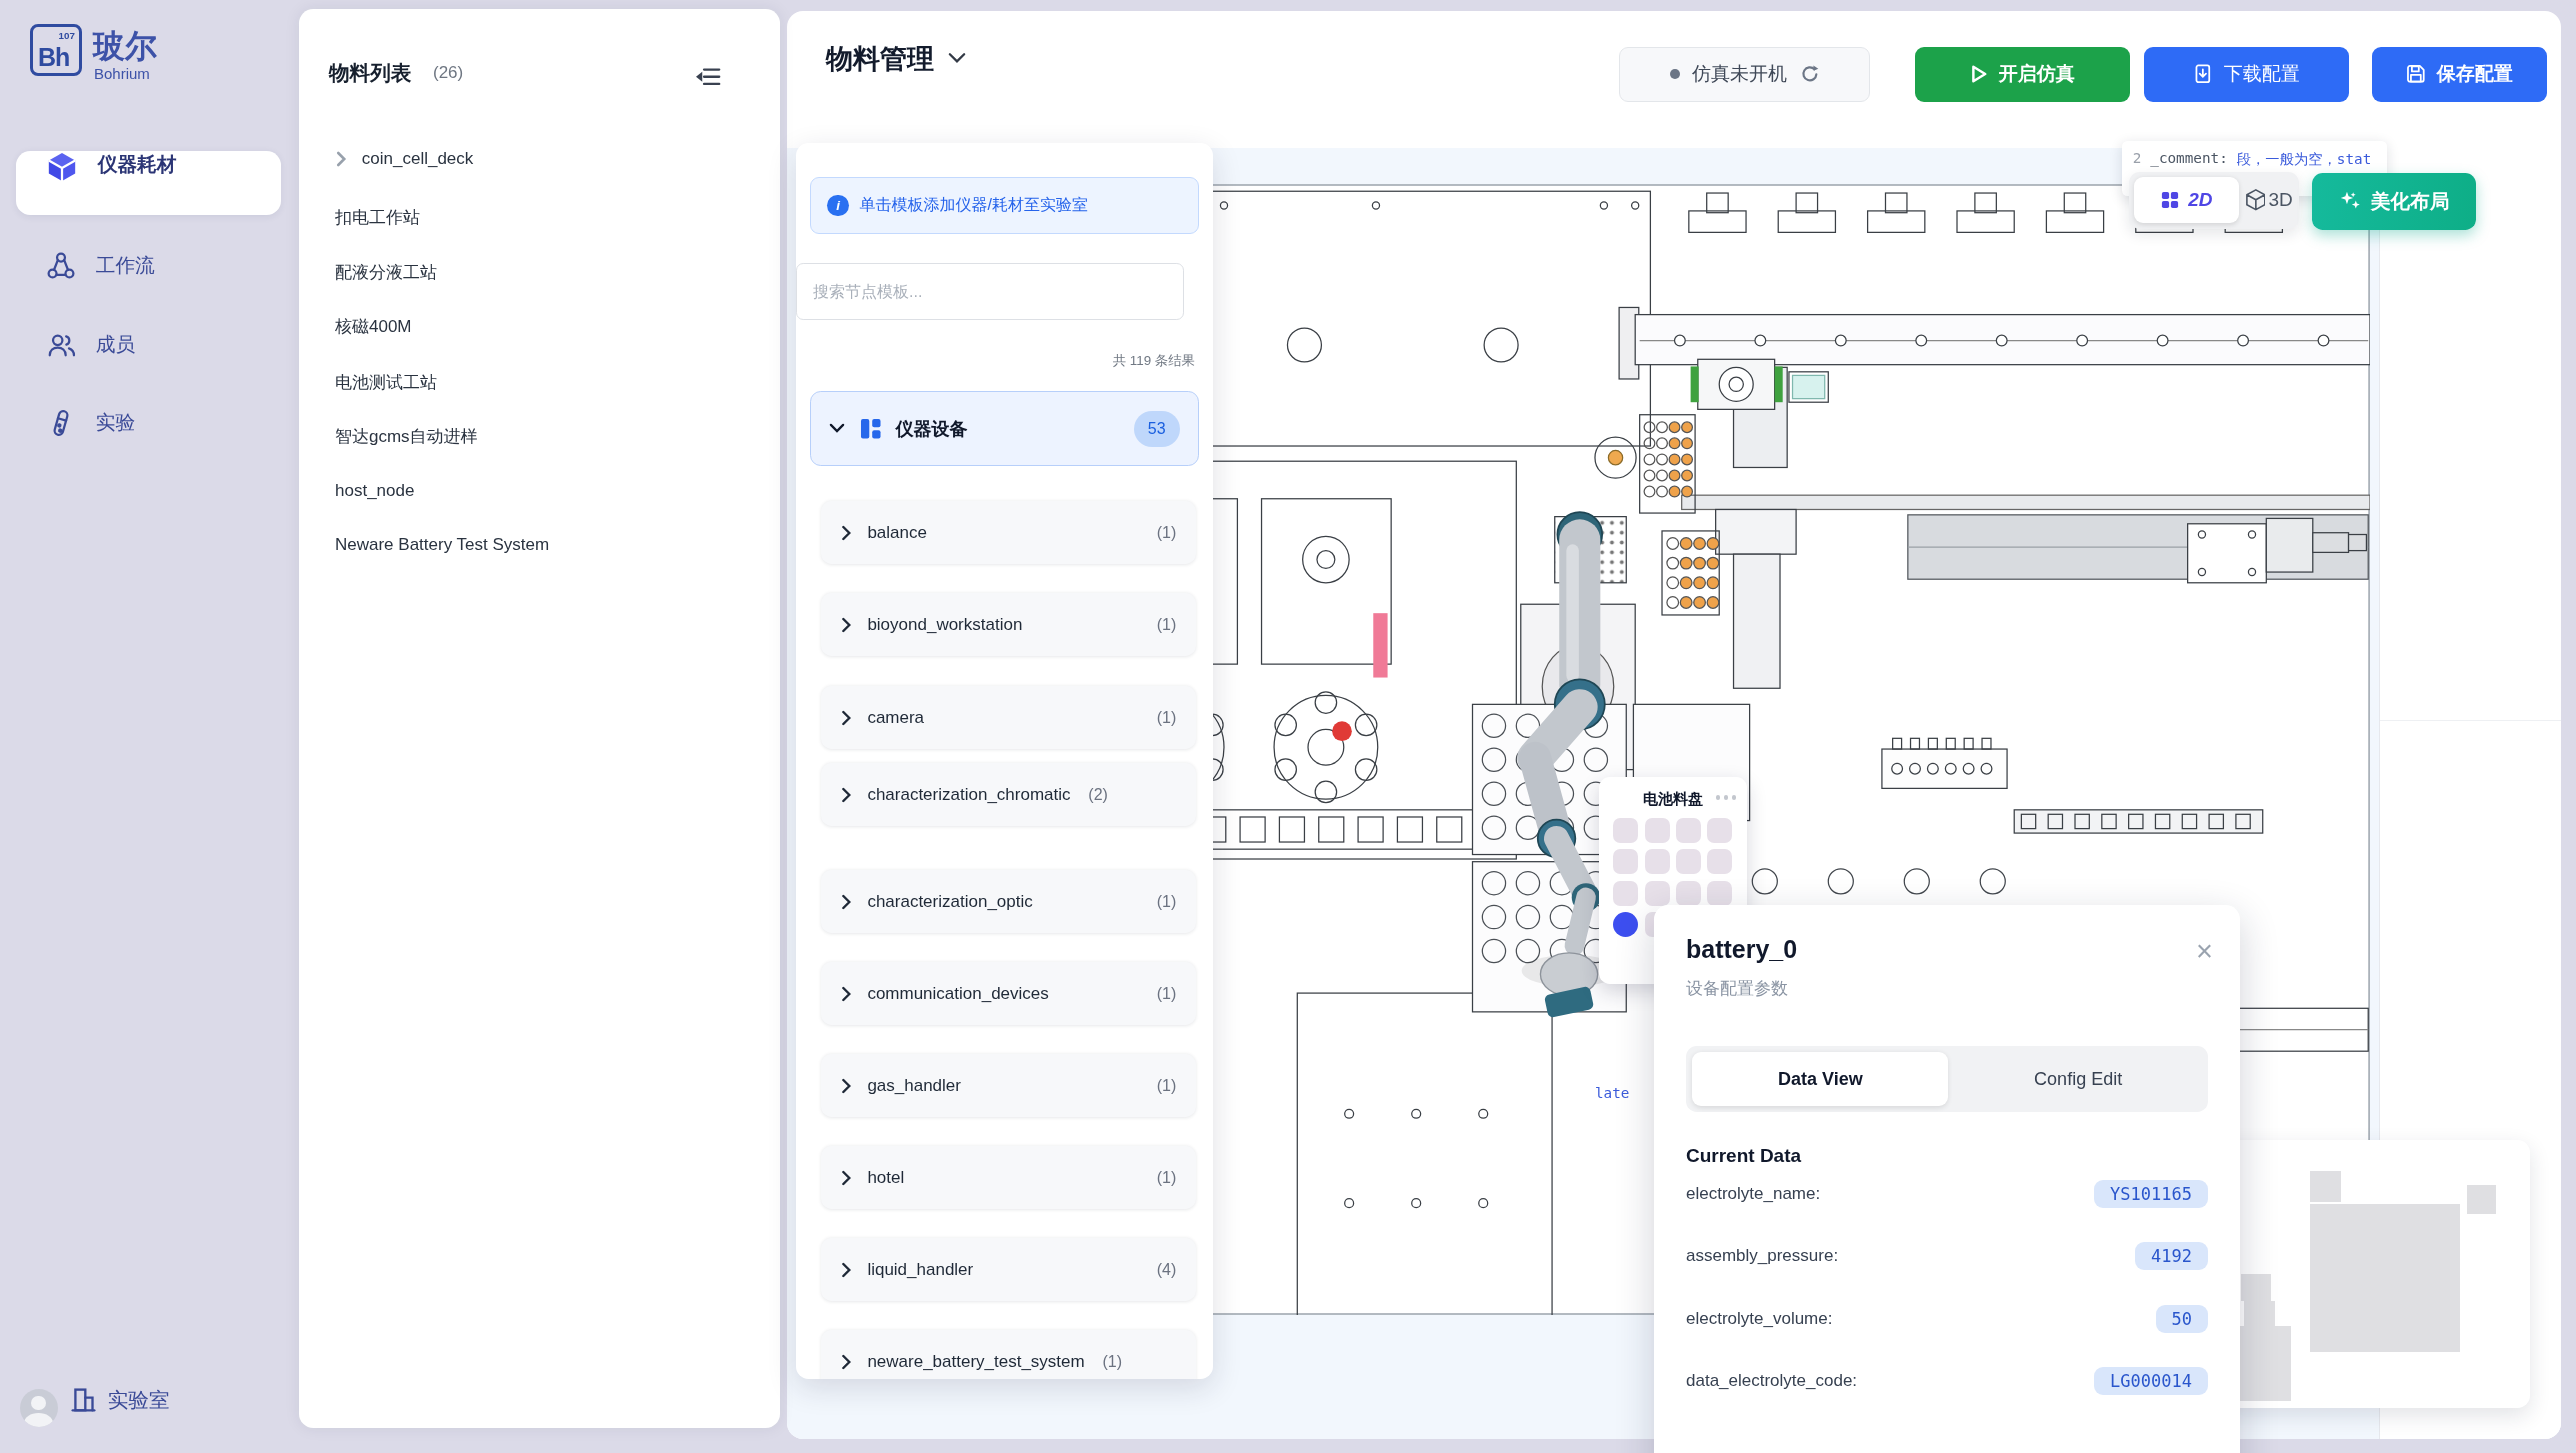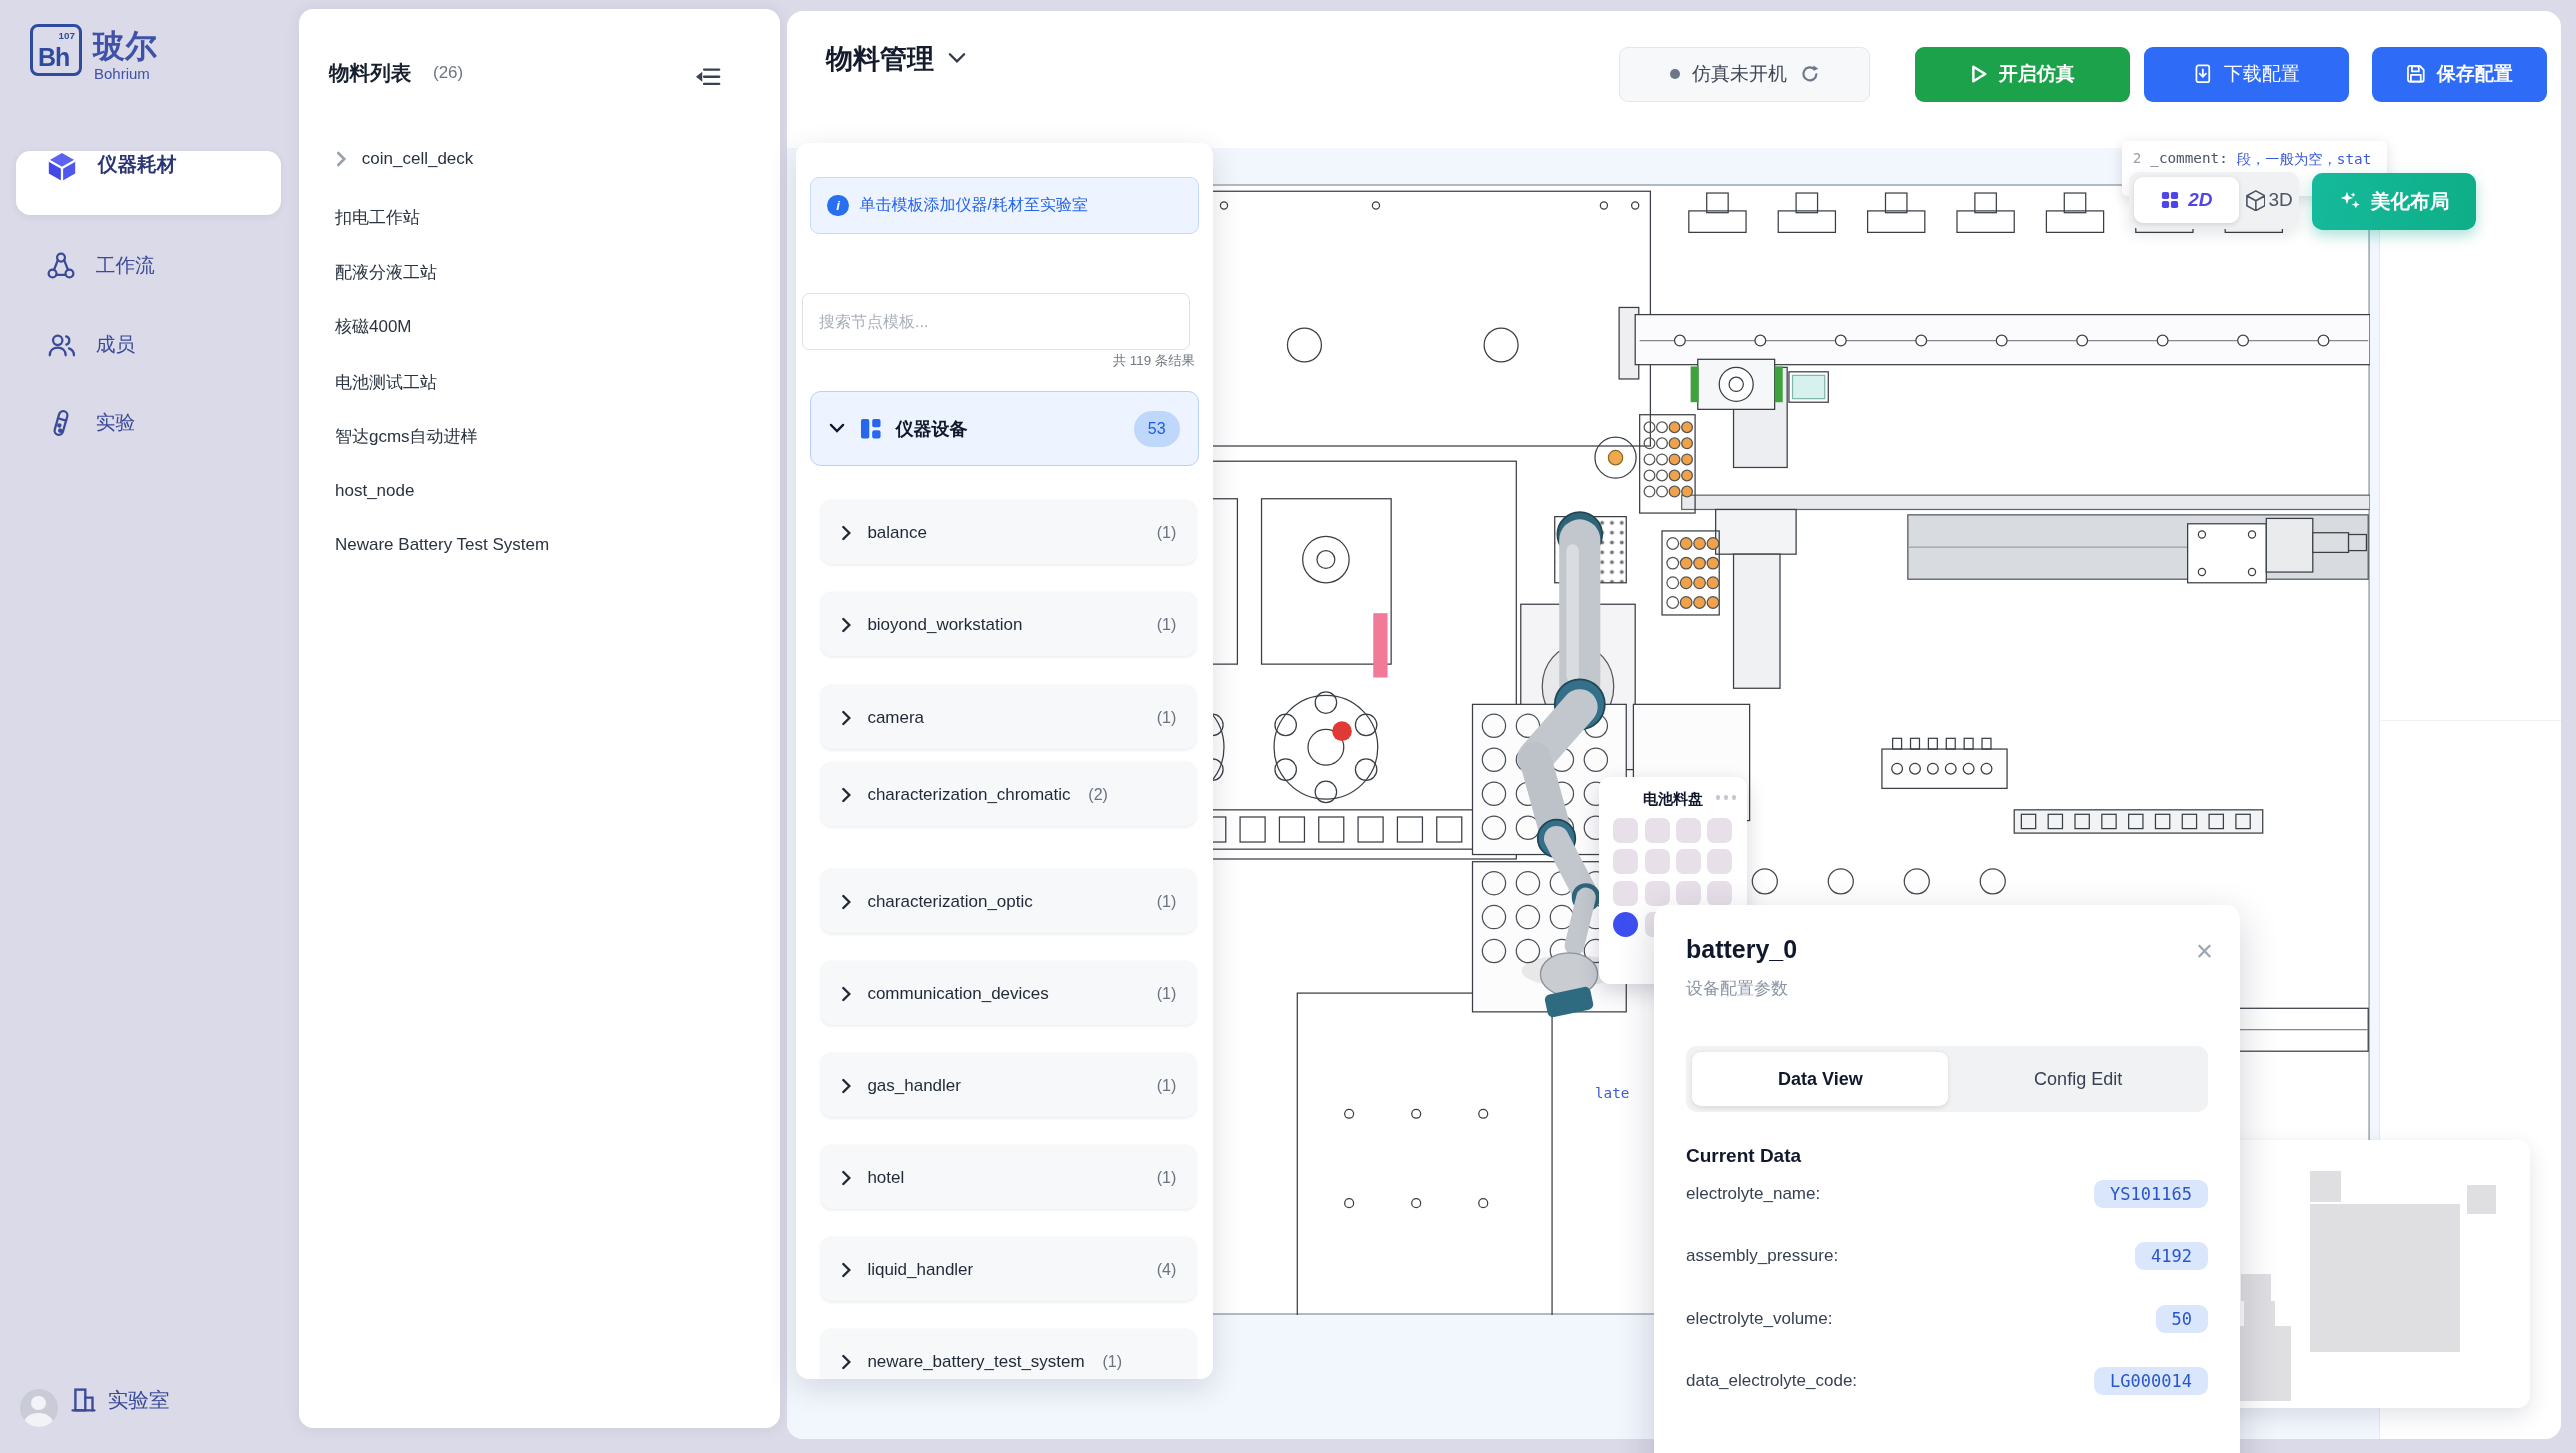--- a/index.html
+++ b/index.html
@@ -64,21 +64,21 @@
     border-radius:5.4px; box-shadow:0 3.6px 12.5px rgba(20,25,50,.14); display:flex; align-items:flex-start;
     padding:9px 10.7px; gap:9px; font-family:"DejaVu Sans Mono", monospace; font-size:14.3px; }
   #code-tip .no { color:#9AA0AA; } #code-tip .k { color:#4B5563; } #code-tip .v { color:#3B5BDB; }
 
   
   #view-toggle { position:absolute; left:1342px; top:24px; width:170px; height:57px; background:#F0F1F3;
     border-radius:10.7px; box-shadow:0 5.4px 14.3px rgba(20,25,50,.10); display:flex; align-items:center; z-index:6;}
   .seg-2d { width:105px; height:46px; margin-left:5.4px; background:#fff; border-radius:9px;
     box-shadow:0 1.8px 5.4px rgba(0,0,0,.12); display:flex; align-items:center; justify-content:center; gap:9px;
     color:#4F46E5; font-size:19px; font-weight:bold; cursor:pointer;font-style:italic; }
-  .seg-3d { flex:1; display:flex; align-items:flex-end; justify-content:center; gap:3px; color:#4B5563;
+  .seg-3d { flex:1; display:flex; align-items:center; justify-content:center; gap:3px; color:#4B5563;
     font-size:19px; cursor:pointer; }
 
   #btn-beautify { position:absolute; left:1525px; top:25px; width:164px; height:57px; border-radius:10.7px;
     background:linear-gradient(95deg,#15BA9C,#0EAE87); color:#fff; font-size:19.7px; font-weight:bold;
     display:flex; align-items:center; justify-content:center; gap:9px; cursor:pointer; z-index:6;
     box-shadow:0 5.4px 14.3px rgba(14,170,140,.35); }
 
   
   #minimap { position:absolute; left:1427px; top:992px; width:316px; height:268px; background:#fff;
     border-radius:12.5px; box-shadow:0 7.2px 21.5px rgba(25,30,60,.12); overflow:hidden; z-index:9; }
@@ -87,23 +87,23 @@
   .cv-label { position:absolute; font-family:"DejaVu Sans Mono", monospace; font-size:14.3px; z-index:4; }
 
   
   #tpl { position:absolute; left:796px; top:143px; width:417px; height:1236px; background:#fff;
     border-radius:12.5px; box-shadow:0 9px 30px rgba(25,30,60,.14); z-index:30; overflow:hidden; }
   .banner { position:absolute; left:14.3px; right:14.3px; top:34px; height:57px; background:#EDF4FF;
     border:1.3px solid #C3D9FE; border-radius:9px; display:flex; align-items:center; padding-left:16px;
     gap:10.7px; color:#2563EB; font-size:16px; }
   .info-ic { width:21.5px; height:21.5px; border-radius:50%; background:#2970F1; color:#fff; font-size:13.4px;
     font-weight:bold; display:flex; align-items:center; justify-content:center; font-style:italic; flex:0 0 auto;}
-  .search { position:absolute; left:6px; right:14.3px; top:120px; height:57px; border:1.4px solid #DDE0E5;
+  .search { position:absolute; left:0; right:14.3px; top:120px; height:57px; border:1.4px solid #DDE0E5;
     border-radius:7.2px; padding:0 16px; font-size:16px; color:#333; outline:none; width:388px;
-    font-family:"Liberation Sans",sans-serif;margin-top:30px; }
+    font-family:"Liberation Sans",sans-serif; }
   .search::placeholder { color:#A9B0BA; }
   .results { position:absolute; right:18px; top:209px; font-size:13.4px; color:#707883; }
   .group-hd { position:absolute; left:14.3px; right:14.3px; top:248px; height:75px; background:#EDF3FF;
     border:1.4px solid #B7CFFA; border-radius:10.7px; display:flex; align-items:center; padding:0 18px;
     gap:14.3px; cursor:pointer; }
   .group-hd .lbl { font-size:18px; font-weight:bold; color:#10182B; }
   .badge { margin-left:auto; min-width:46px; height:36px; border-radius:18px; background:#BFD7FB;
     color:#1A5FDF; font-size:16px; display:flex; align-items:center; justify-content:center; padding:0 9px;}
   .titem { position:absolute; left:25px; width:375px; height:63px; background:#F7F8FA; border-radius:10.7px;
     box-shadow:0 0.9px 3.6px rgba(20,25,50,.10); display:flex; align-items:center; padding:0 19.7px; gap:16px;

